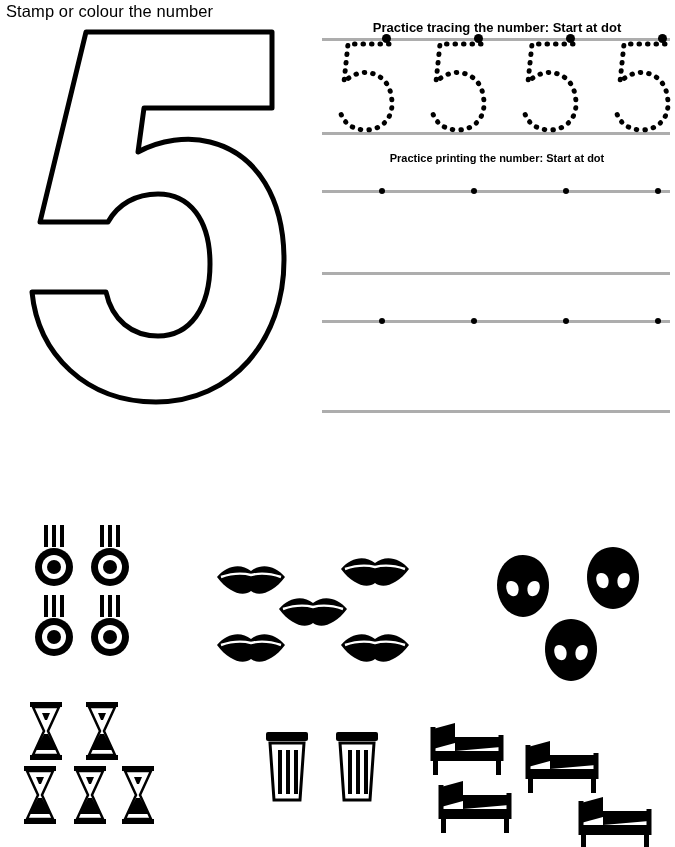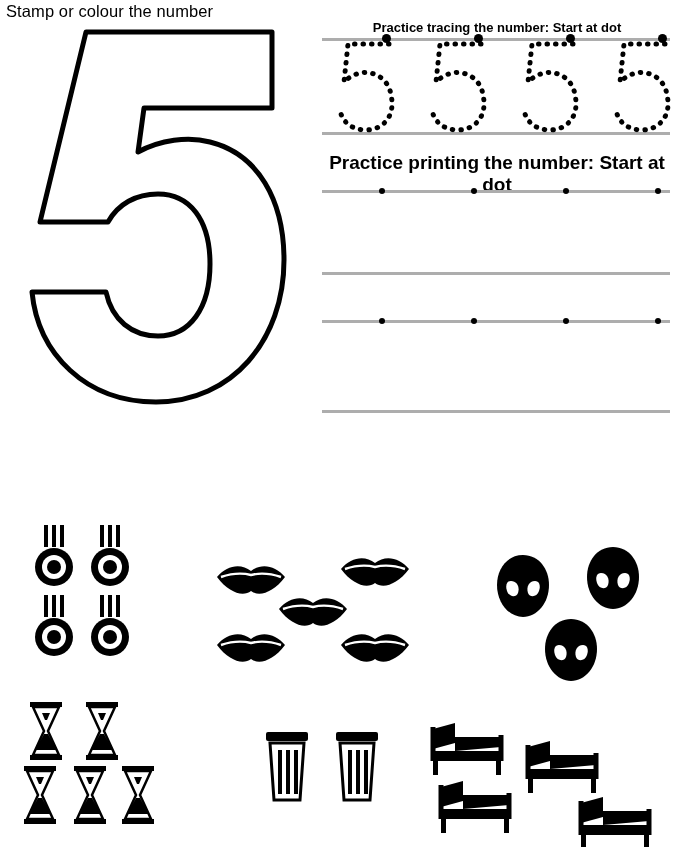--- a/index.html
+++ b/index.html
@@ -39,21 +39,21 @@
     font-size: 13px;
     font-weight: bold;
     margin-top: 16px;
   }
   .heading-print {
     position: absolute;
     left: 322px;
     top: 152px;
     width: 350px;
     text-align: center;
-    font-size: 19px;
+    font-size: 11px;
     font-weight: bold;
   }
   .heading-circle {
     position: absolute;
     left: 0px;
     top: 478px;
     width: 675px;
     text-align: center;
     font-size: 17px;
   }

